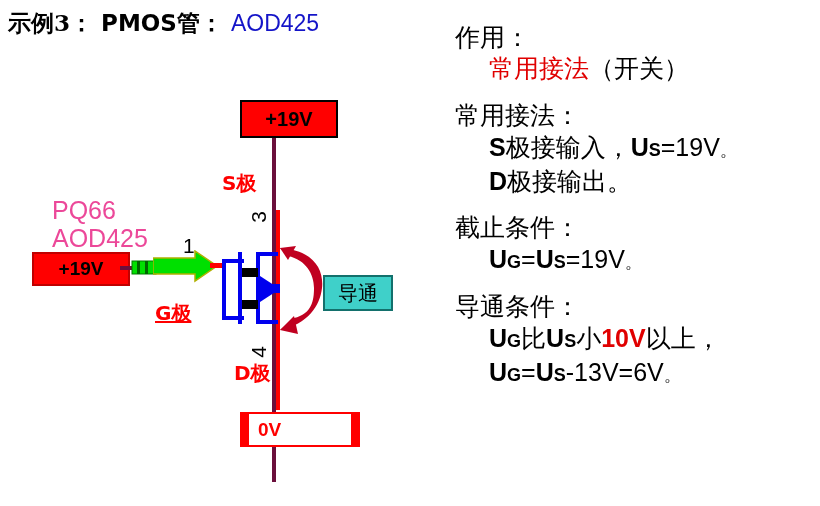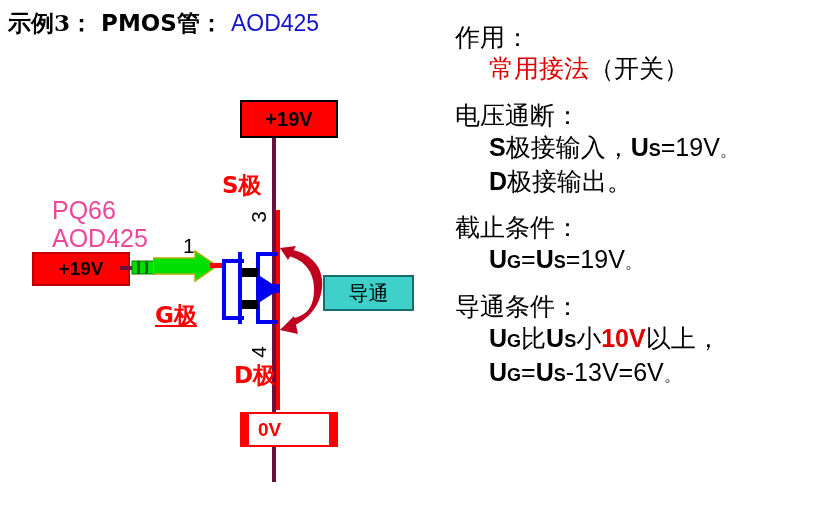--- a/index.html
+++ b/index.html
@@ -98,40 +98,40 @@
     left: 230px; top: 100px; width: 98px; height: 38px;
     background: #ff0000; border: 2px solid #000000;
     color: #000000; font-size: 20px; justify-content: center;
   }
   #box-left {
     left: 22px; top: 252px; width: 98px; height: 34px;
     background: #ff0000; border: 2px solid #c00000;
     color: #000000; font-size: 19px; justify-content: center;
   }
   #box-bottom {
-    left: 230px; top: 412px; width: 98px; height: 35px;
+    left: 230px; top: 412px; width: 120px; height: 35px;
     background: #ffffff; border: 2px solid #ff0000;
     color: #ff0000; font-size: 19px; padding-left: 16px;
   }
   #box-bottom::before, #box-bottom::after {
     content: "";
     position: absolute;
     top: 0; bottom: 0;
     width: 7px;
     background: #ff0000;
   }
   #box-bottom::before { left: 0; }
   #box-bottom::after  { right: 0; }
 
   
   .lbl-red {
     position: absolute;
     color: #ff0000;
     font-weight: bold;
-    font-size: 23px;
+    font-size: 20px;
     white-space: nowrap;
     font-family: "DejaVu Sans", "Liberation Sans", sans-serif;
   }
   .lbl-blue {
     position: absolute;
     color: #ec4899;
     font-size: 25px;
     white-space: nowrap;
     font-family: "Liberation Sans", sans-serif;
   }
@@ -140,21 +140,21 @@
     color: #000000;
     font-size: 21px;
     font-family: "Liberation Sans", sans-serif;
   }
   .pin-rot { transform: rotate(-90deg); transform-origin: 50% 50%; }
 
   
   #conduct-box {
     position: absolute;
     left: 323px; top: 275px;
-    width: 91px; height: 36px;
+    width: 70px; height: 36px;
     background: #3fd0c9;
     border: 2px solid #13706c;
     box-sizing: border-box;
     display: flex; align-items: center; justify-content: center;
     font-size: 20px; color: #000000;
     font-family: "DejaVu Serif", "Liberation Serif", serif;
   }
 </style>
 </head>
 <body>
@@ -236,21 +236,21 @@
 
   </div>
 
   <div id="notes">
 
   <div class="note-block">
         <div class="note-head">作用：</div>
         <div class="note-sub"><span class="red">常用接法</span><span>（开关）</span></div>
       </div>
       <div class="note-block">
-        <div class="note-head">电压通断：</div>
+        <div class="note-head">常用接法：</div>
         <div class="note-sub"><span class="lat">S</span><span>极接输入，</span><span class="lat">U</span><span class="lat sub">S</span><span class="lat-reg">=19V</span><span class="small-period">。</span></div>
         <div class="note-sub"><span class="lat">D</span><span>极接输出。</span></div>
       </div>
       <div class="note-block">
         <div class="note-head">截止条件：</div>
         <div class="note-sub"><span class="lat">U</span><span class="lat sub">G</span><span class="lat-reg">=</span><span class="lat">U</span><span class="lat sub">S</span><span class="lat-reg">=19V</span><span class="small-period">。</span></div>
       </div>
       <div class="note-block">
         <div class="note-head">导通条件：</div>
         <div class="note-sub"><span class="lat">U</span><span class="lat sub">G</span><span>比</span><span class="lat">U</span><span class="lat sub">S</span><span>小</span><span class="red-b">10V</span><span>以上，</span></div>

